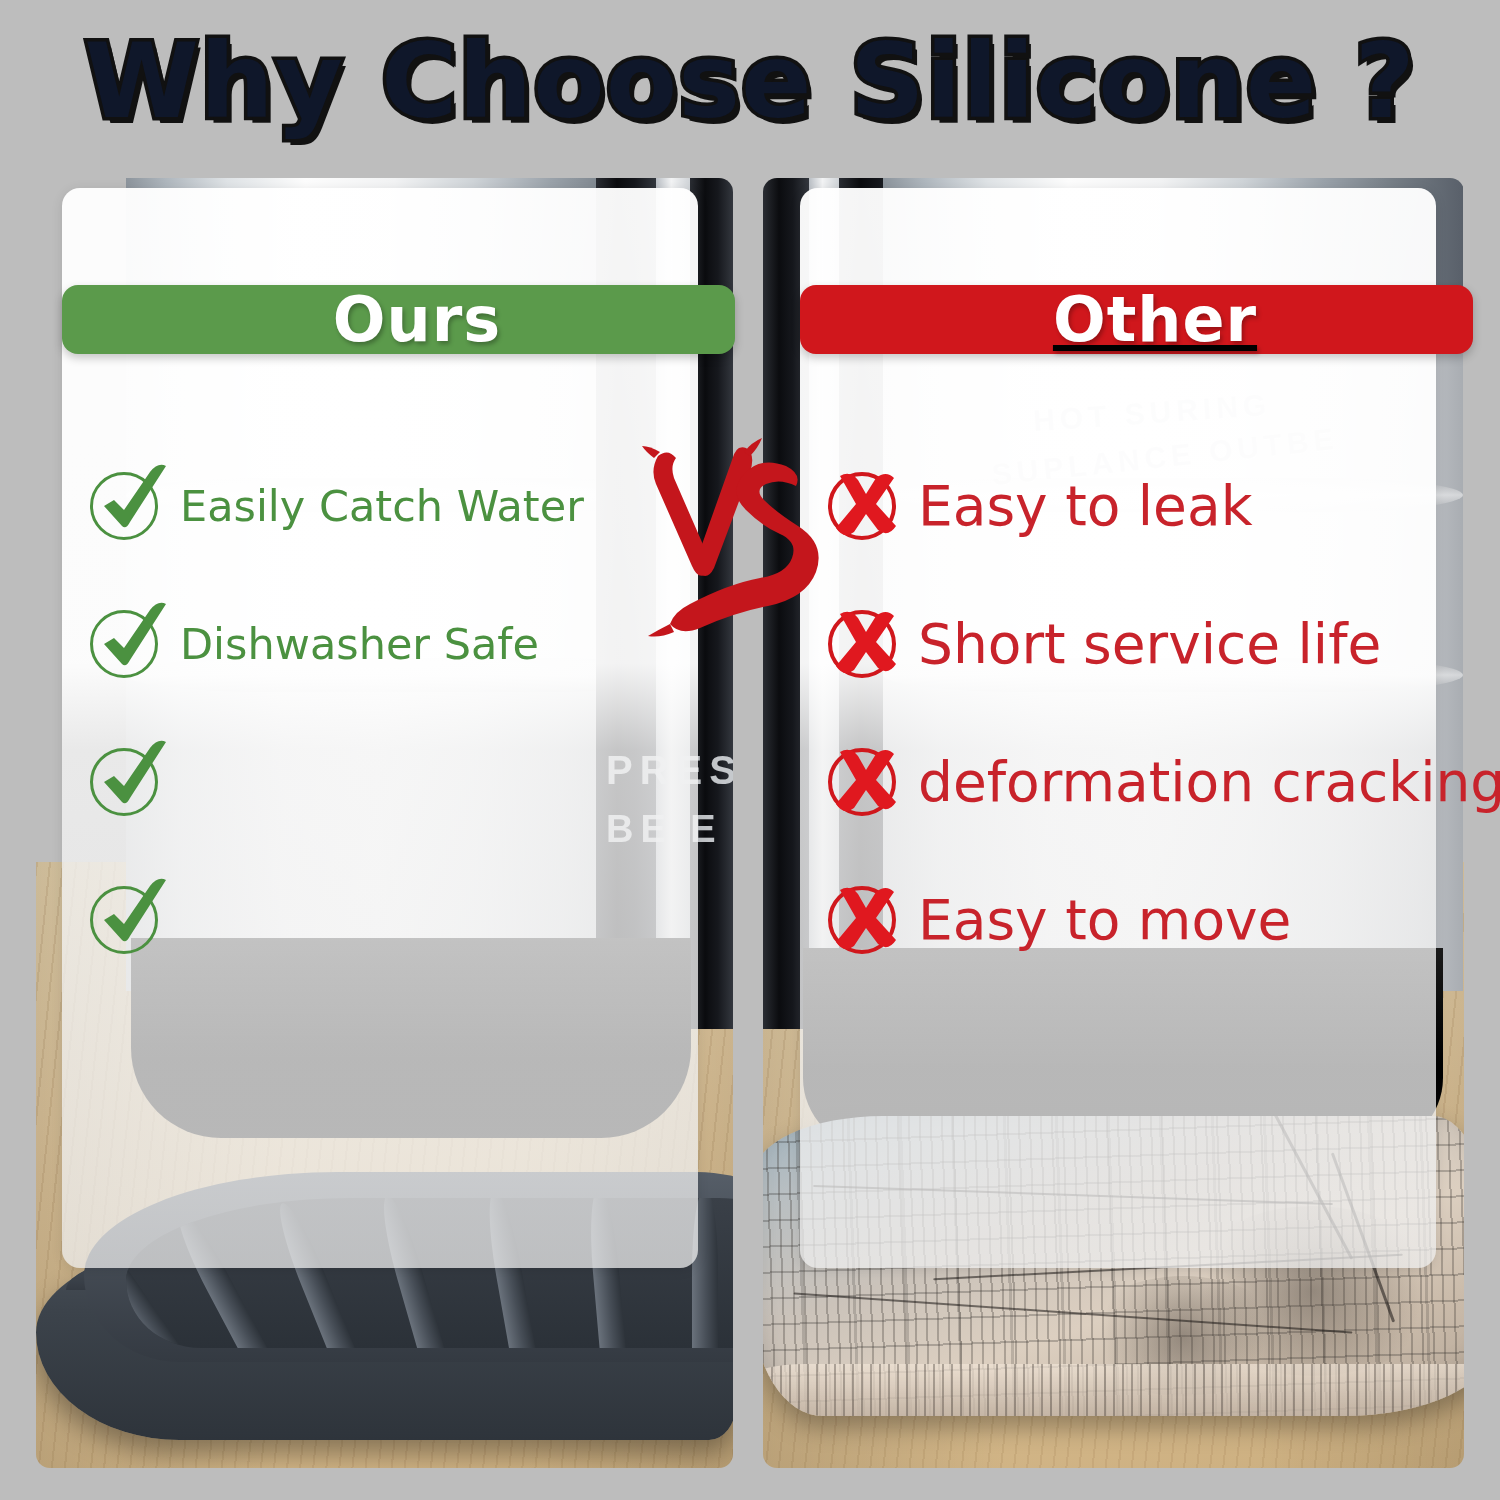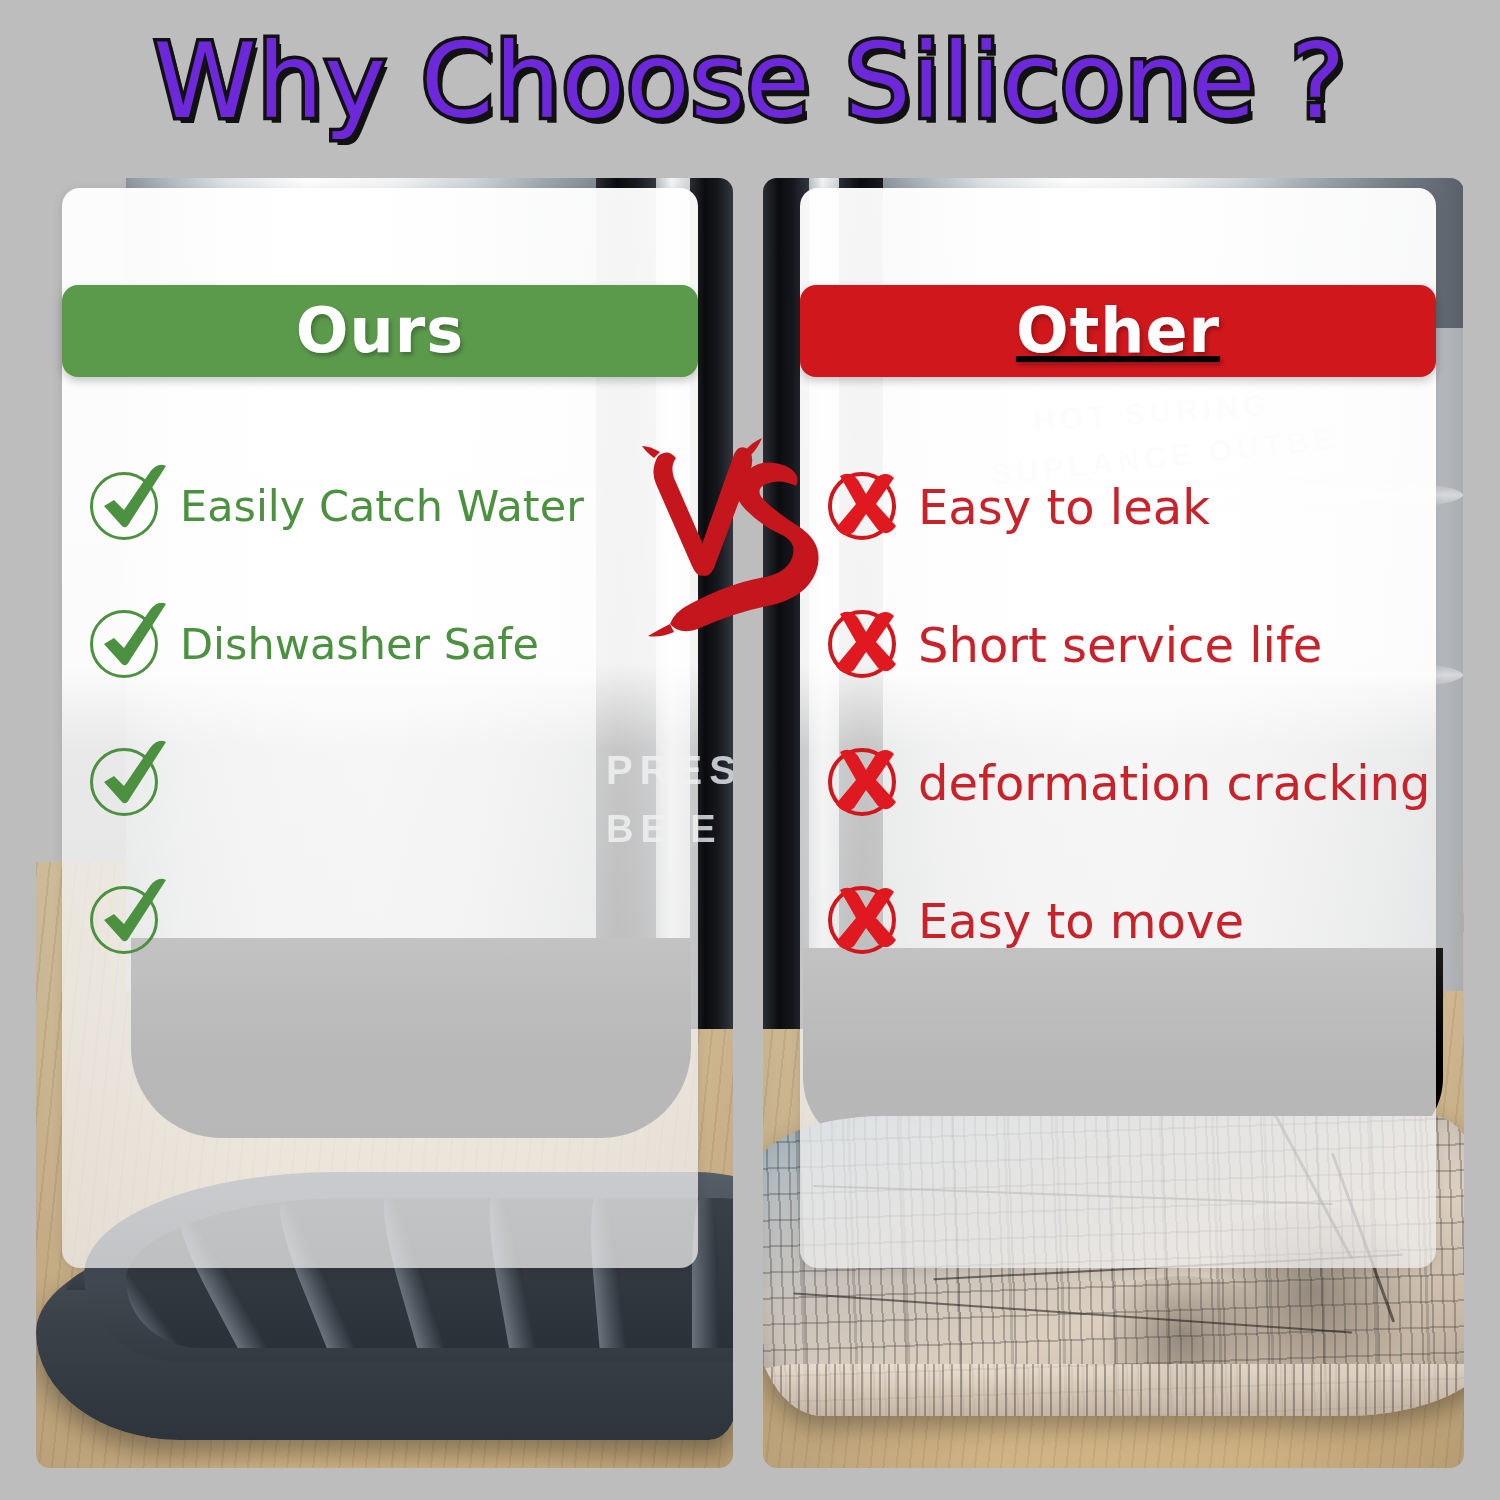--- a/index.html
+++ b/index.html
@@ -11,22 +11,22 @@
     position:relative;
   }
 
   
   #title-bar{
     position:absolute;left:0;top:22px;width:1500px;height:118px;
     display:flex;align-items:center;justify-content:center;
   }
   #page-title{
     font-family:"DejaVu Sans", sans-serif;
-    font-size:104px;font-weight:400;letter-spacing:1px;
-    color:#6d28d9;
+    font-size:104px;font-weight:700;letter-spacing:1px;
+    color:#0f172a;
     -webkit-text-stroke:7px #111111;
     paint-order:stroke fill;
     text-shadow:5px 6px 0 #111111;
     white-space:nowrap;
     line-height:1;
   }
 
   
   .panel{
     position:absolute;top:178px;height:1290px;
@@ -160,23 +160,24 @@
   #cloth .hem{
     position:absolute;left:0;bottom:0;width:100%;height:52px;
     background:
       repeating-linear-gradient(90deg, rgba(60,52,46,.35) 0 2px, rgba(255,255,255,0) 2px 9px),
       linear-gradient(to bottom, rgba(240,228,214,.7), rgba(200,184,168,.85));
     border-radius:120px 50px 150px 70px / 30px 30px 60px 90px;
   }
 
   
   .banner{
-    position:absolute;height:92px;border-radius:16px;
+    position:absolute;height:69px;border-radius:16px;
     display:flex;align-items:center;justify-content:center;
     box-shadow:0 4px 10px rgba(0,0,0,.22);
+    padding-left:37px;
   }
   #banner-ours{left:62px;top:285px;width:636px;background:#5b9a4b;}
   #banner-other{left:800px;top:285px;width:636px;background:#d0171c;text-decoration:underline;}
   .banner span{
     font-family:"DejaVu Sans", sans-serif;
     font-size:62px;font-weight:700;color:#ffffff;
     letter-spacing:1px;line-height:1;
     text-shadow:2px 3px 4px rgba(0,0,0,.28);
   }
 
@@ -205,21 +206,21 @@
   .feat .icon{
     width:78px;height:78px;flex:0 0 78px;position:relative;margin-right:14px;
   }
   .feat .label{
     font-family:"DejaVu Sans", sans-serif;
     font-size:43px;font-weight:400;line-height:1.05;
     white-space:nowrap;
   }
   .ok .label{color:#4b9140;}
   .no .label{color:#c8232b;}
-  .no .label{font-size:48px;}
+  .no .label{font-size:55px;}
 
   
   .ico-check .ring{
     position:absolute;left:2px;top:4px;width:68px;height:68px;
     border:3.5px solid #4b9140;border-radius:50%;box-sizing:border-box;
   }
   .ico-check svg{position:absolute;left:-2px;top:-8px;}
 
   
   .ico-x .ring{

